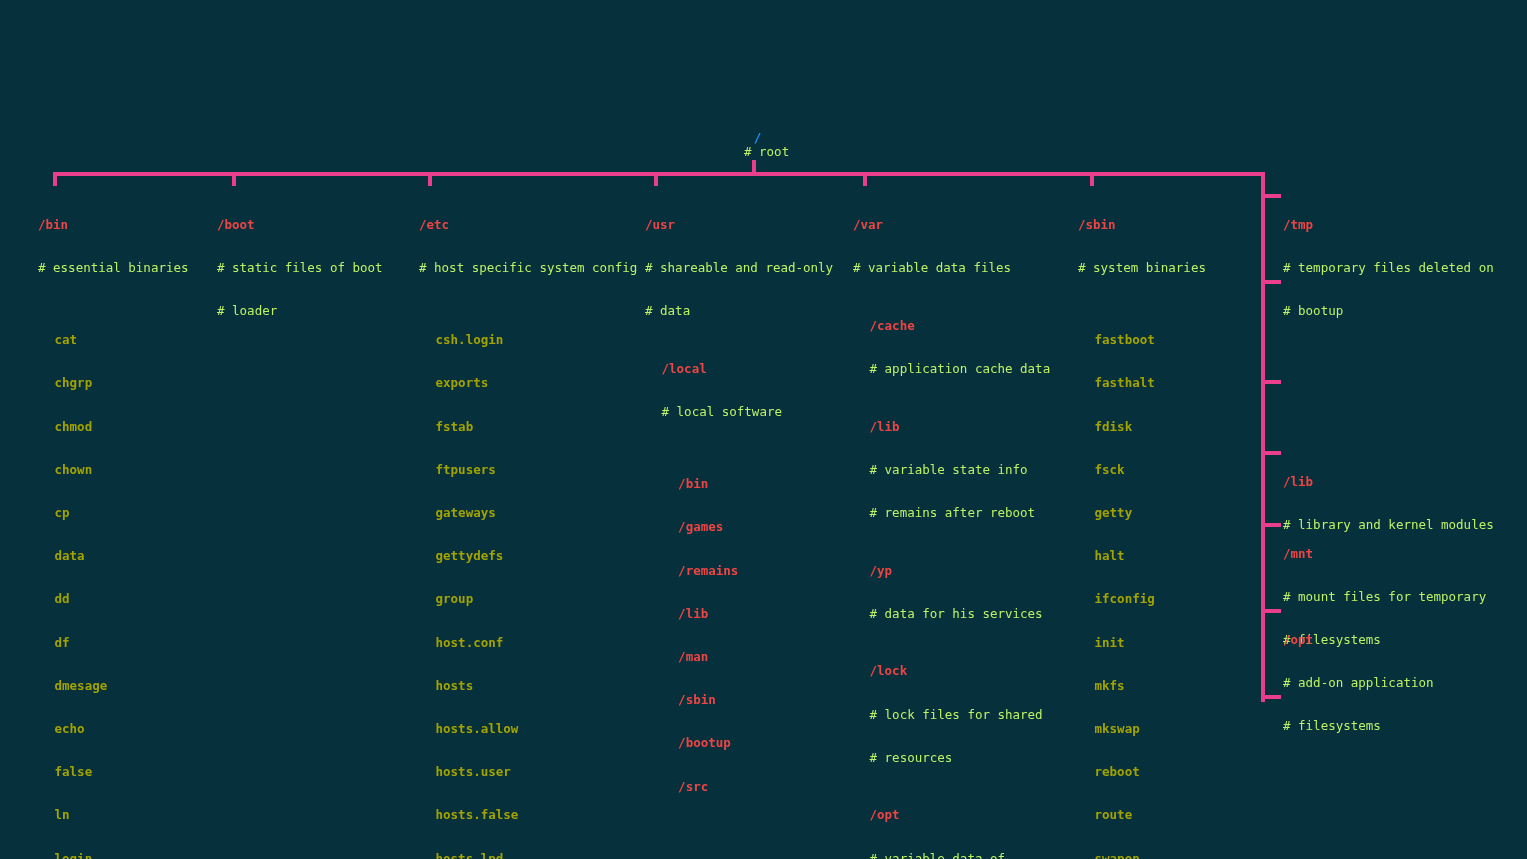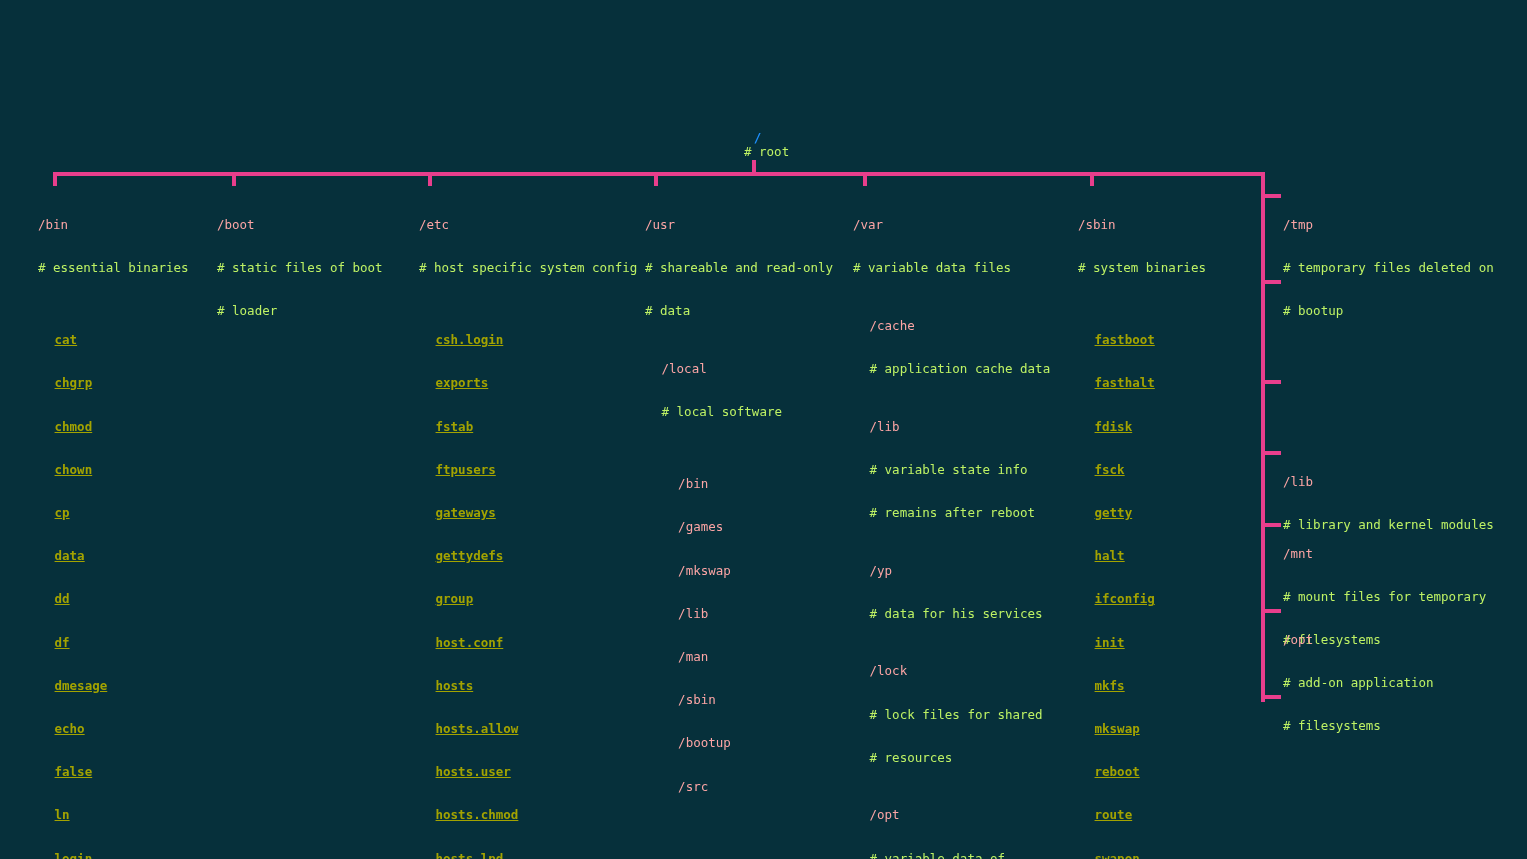--- a/index.html
+++ b/index.html
@@ -18,23 +18,23 @@
     overflow: hidden;
     -webkit-font-smoothing: antialiased;
   }
 
   
   .line { position: absolute; background: #e83e8c; }
   .hbar { height: 4px; }
   .vbar { width: 4px; }
 
   
-  .dir  { color: #fca5a5; font-weight: normal; }
+  .dir  { color: #ef4444; font-weight: bold; }
   .cmt  { color: #bef264; }
-  .file { color: #a3a300; font-weight: bold; text-decoration: underline; }
+  .file { color: #a3a300; font-weight: bold; }
   .rootslash { color: #1e90ff; font-weight: bold; }
 
   
   .node { position: absolute; white-space: pre; }
   .row  { white-space: pre; }
 
   .indent1 { padding-left: 2.2ch; }
   .indent2 { padding-left: 4.4ch; }
 
   .root-node { position: absolute; text-align: left; }
@@ -121,21 +121,21 @@
       <div class="row file indent1">exports</div>
       <div class="row file indent1">fstab</div>
       <div class="row file indent1">ftpusers</div>
       <div class="row file indent1">gateways</div>
       <div class="row file indent1">gettydefs</div>
       <div class="row file indent1">group</div>
       <div class="row file indent1">host.conf</div>
       <div class="row file indent1">hosts</div>
       <div class="row file indent1">hosts.allow</div>
       <div class="row file indent1">hosts.user</div>
-      <div class="row file indent1">hosts.chmod</div>
+      <div class="row file indent1">hosts.false</div>
       <div class="row file indent1">hosts.lpd</div>
       
       
       
       
       
       
       
       
       
@@ -157,21 +157,21 @@
   <div class="node" style="left:645px; top:189px;">
     <div class="row dir">/usr</div>
     <div class="row cmt"># shareable and read-only</div>
     <div class="row cmt"># data</div>
 
     <div class="row dir indent1">/local</div>
     <div class="row cmt indent1"># local software</div>
     <div>
       <div class="row dir indent2">/bin</div>
       <div class="row dir indent2">/games</div>
-      <div class="row dir indent2">/mkswap</div>
+      <div class="row dir indent2">/remains</div>
       <div class="row dir indent2">/lib</div>
       <div class="row dir indent2">/man</div>
       <div class="row dir indent2">/sbin</div>
       <div class="row dir indent2">/bootup</div>
       <div class="row dir indent2">/src</div>
     </div>
 
     
     
     

